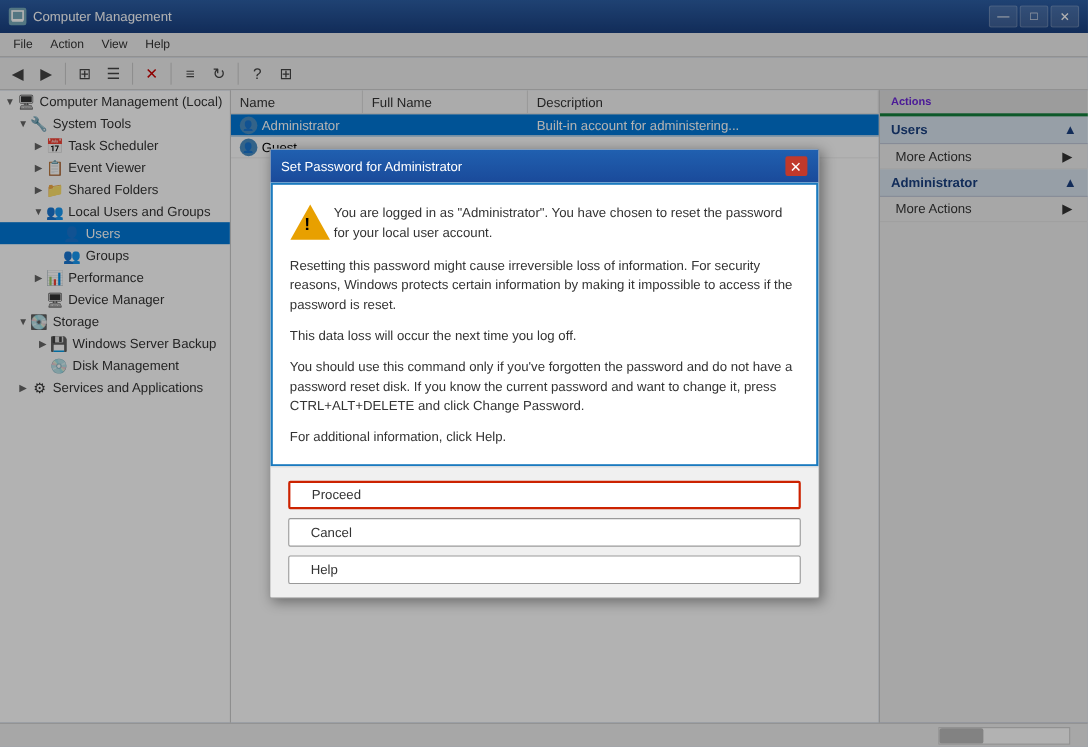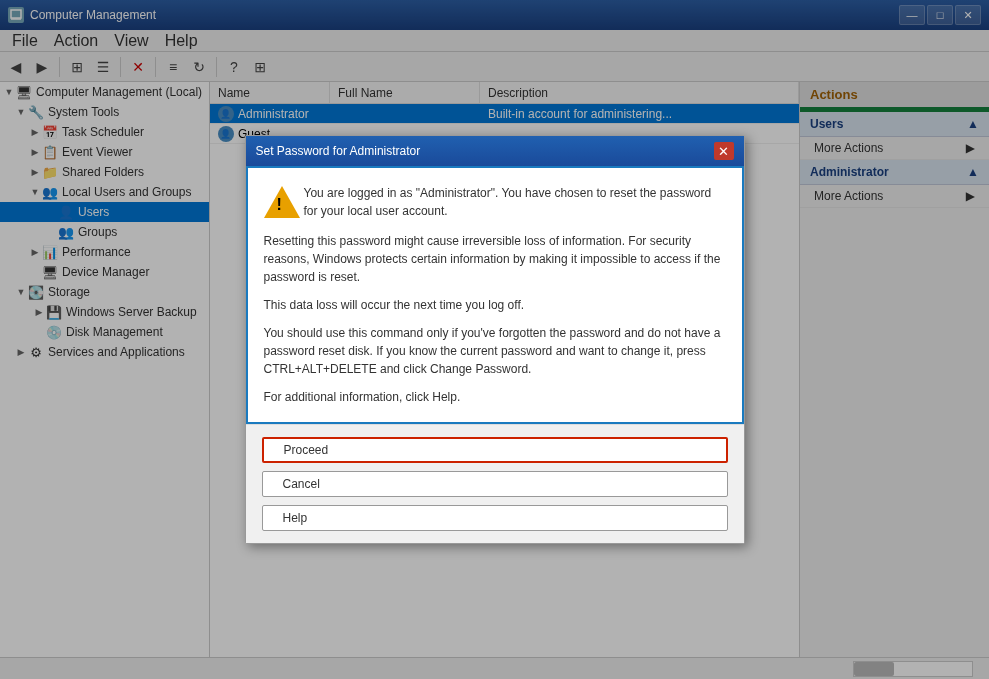--- a/index.html
+++ b/index.html
@@ -65,21 +65,21 @@
       background: #f0f0f0;
       height: 22px;
       display: flex;
       align-items: center;
       padding: 0 4px;
       border-bottom: 1px solid #ccc;
     }
     .menu-item {
       padding: 2px 8px;
       cursor: pointer;
-      font-size: 16px;
+      font-size: 11px;
       color: #333;
       height: 100%;
       display: flex;
       align-items: center;
     }
 
     
     .toolbar {
       background: #f0f0f0;
       height: 30px;
@@ -207,24 +207,24 @@
     .actions-pane {
       width: 190px;
       background: #f0f0f0;
       border-left: 1px solid #ccc;
       flex-shrink: 0;
       overflow: auto;
     }
     .actions-header {
       background: #e0e0e0;
       padding: 5px 10px;
-      font-size: 13px;
+      font-size: 10px;
       font-weight: bold;
-      color: #a16207;
-      border-bottom: 5px solid #15803d;
+      color: #6d28d9;
+      border-bottom: 3px solid #15803d;
     }
     .actions-section-header {
       background: #d8e4f0;
       padding: 5px 10px;
       font-size: 12px;
       font-weight: bold;
       color: #1a4080;
       border-bottom: 1px solid #c0c8d8;
       display: flex;
       justify-content: space-between;

